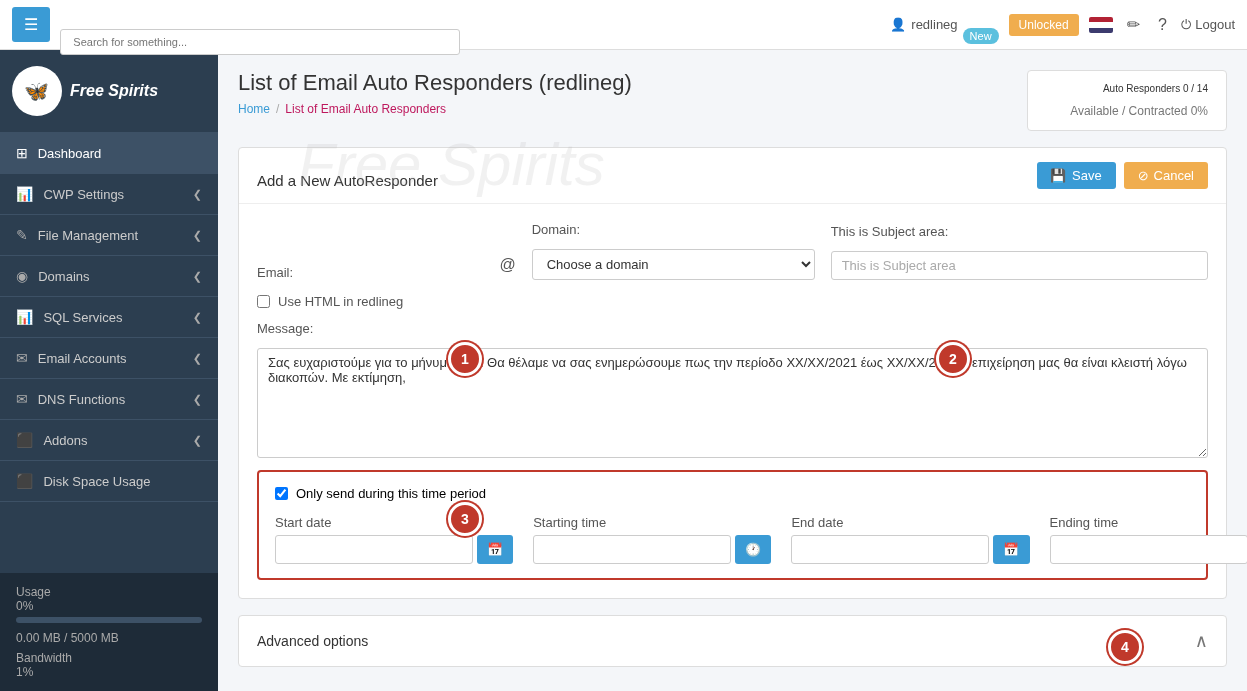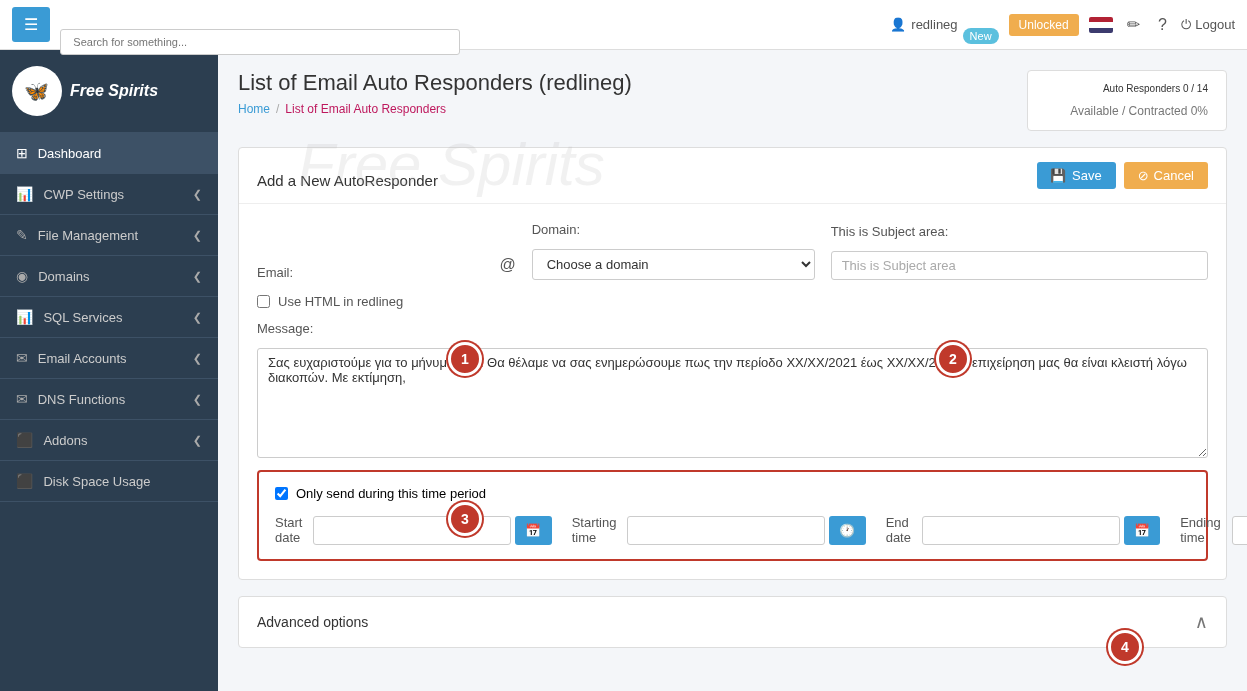--- a/index.html
+++ b/index.html
@@ -335,22 +335,22 @@
       gap: 8px;
       margin-bottom: 14px;
     }
     .time-fields-row {
       display: flex;
       gap: 20px;
       align-items: flex-end;
     }
     .time-field-group {
       display: flex;
-      flex-direction: row;
-      gap: 11px;
+      flex-direction: column;
+      gap: 5px;
       flex: 1;
     }
     .time-field-group label { font-size: 13px; color: #555; font-weight: 500; }
     .time-field-input-row {
       display: flex;
       align-items: center;
       gap: 4px;
     }
     .time-field-input-row input {
       flex: 1;
@@ -480,20 +480,30 @@
         </div>
         <span class="sidebar-chevron">❮</span>
       </div>
       <div class="sidebar-item">
         <div class="sidebar-item-left">
           <span class="sidebar-item-icon">⬛</span>
           <span>Disk Space Usage</span>
         </div>
       </div>
     </nav>
+    <div class="sidebar-footer">
+      <div>Usage</div>
+      <div>0%</div>
+      <div class="usage-bar-container">
+        <div class="usage-bar-fill" style="width:0%"></div>
+      </div>
+      <div>0.00 MB / 5000 MB</div>
+      <div style="margin-top:6px">Bandwidth</div>
+      <div>1%</div>
+    </div>
   </div>
 
   <div class="main-content" style="position:relative;">
 
     <div class="watermark" style="top:80px; left:80px;">Free Spirits</div>
 
     <div class="step-circle" style="position:fixed; left:448px; top:342px;">1</div>
     <div class="step-circle" style="position:fixed; left:936px; top:342px;">2</div>
     <div class="step-circle" style="position:fixed; left:448px; top:502px;">3</div>
     <div class="step-circle" style="position:fixed; left:1108px; top:630px;">4</div>

